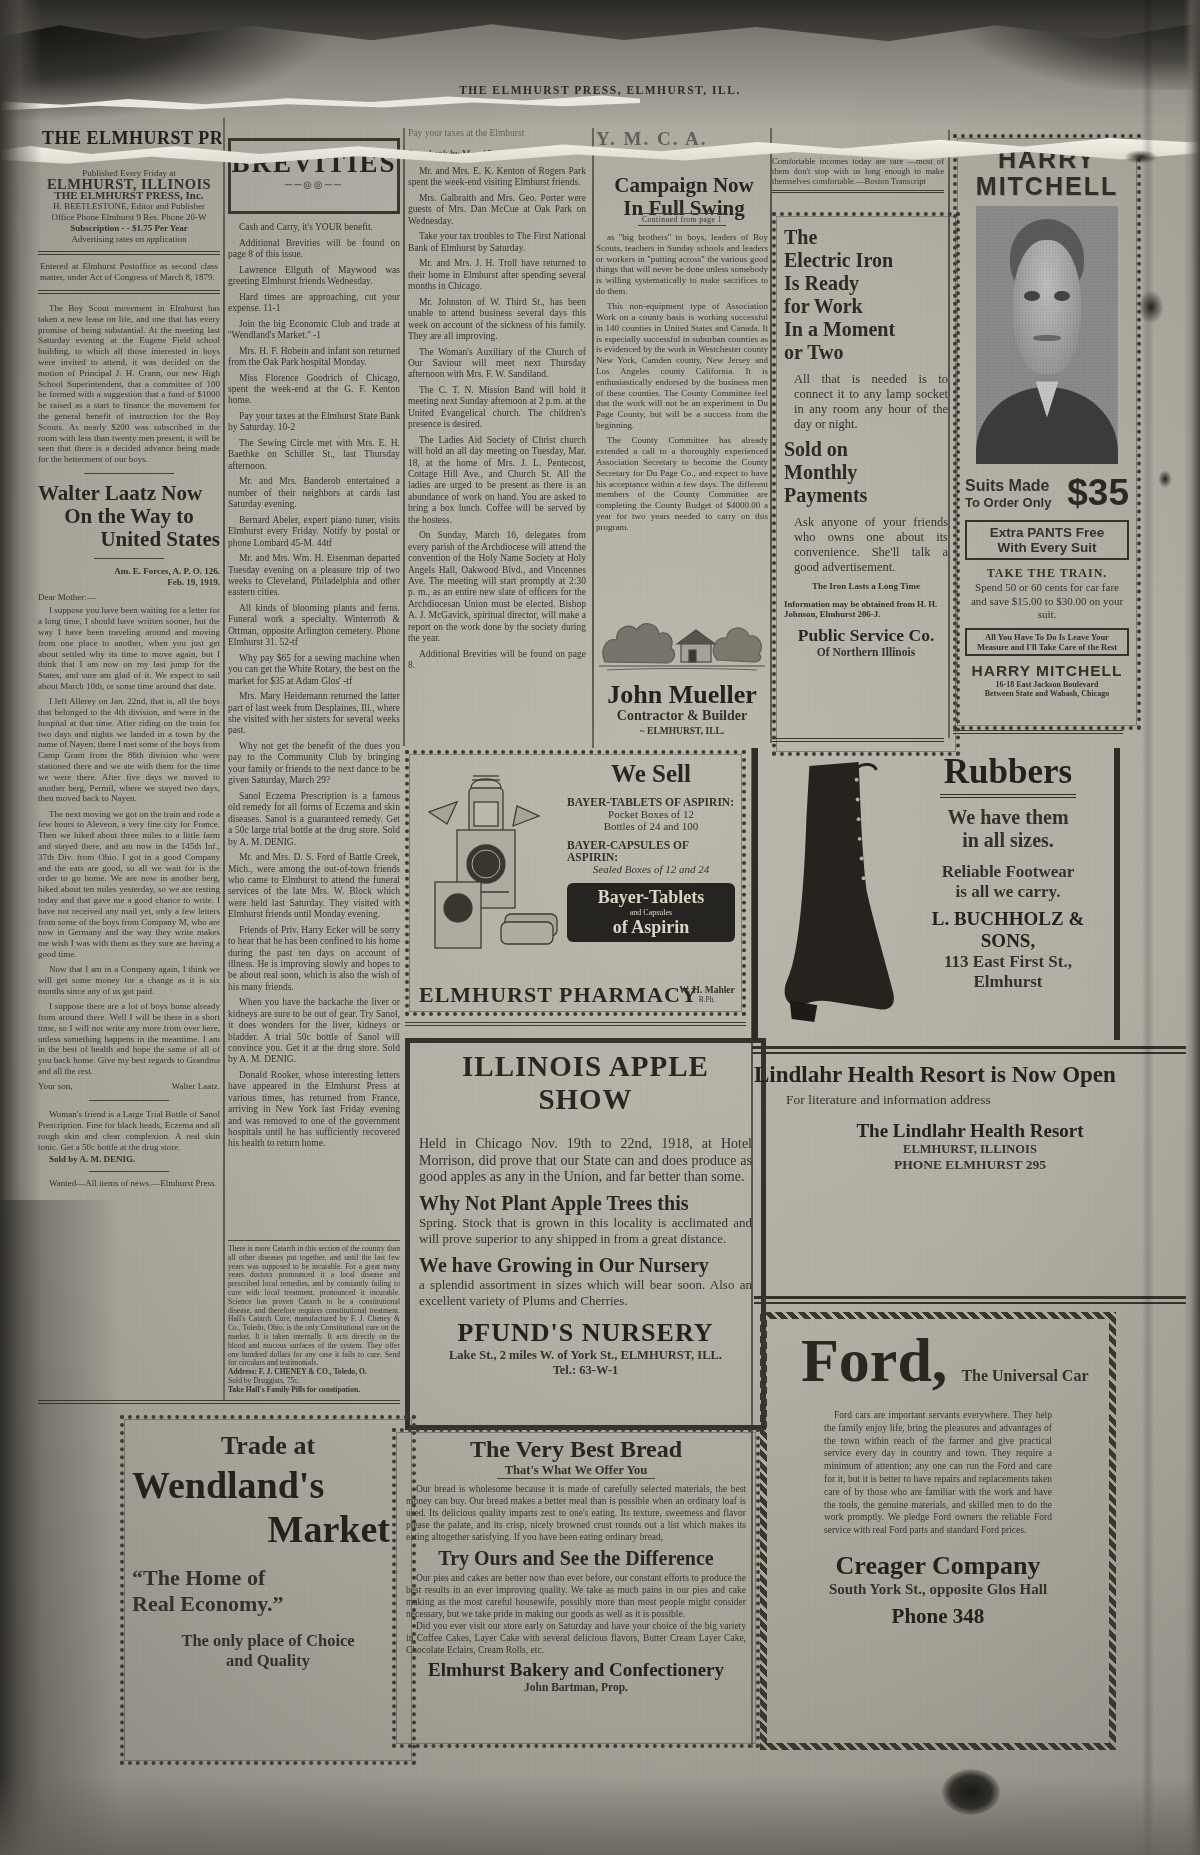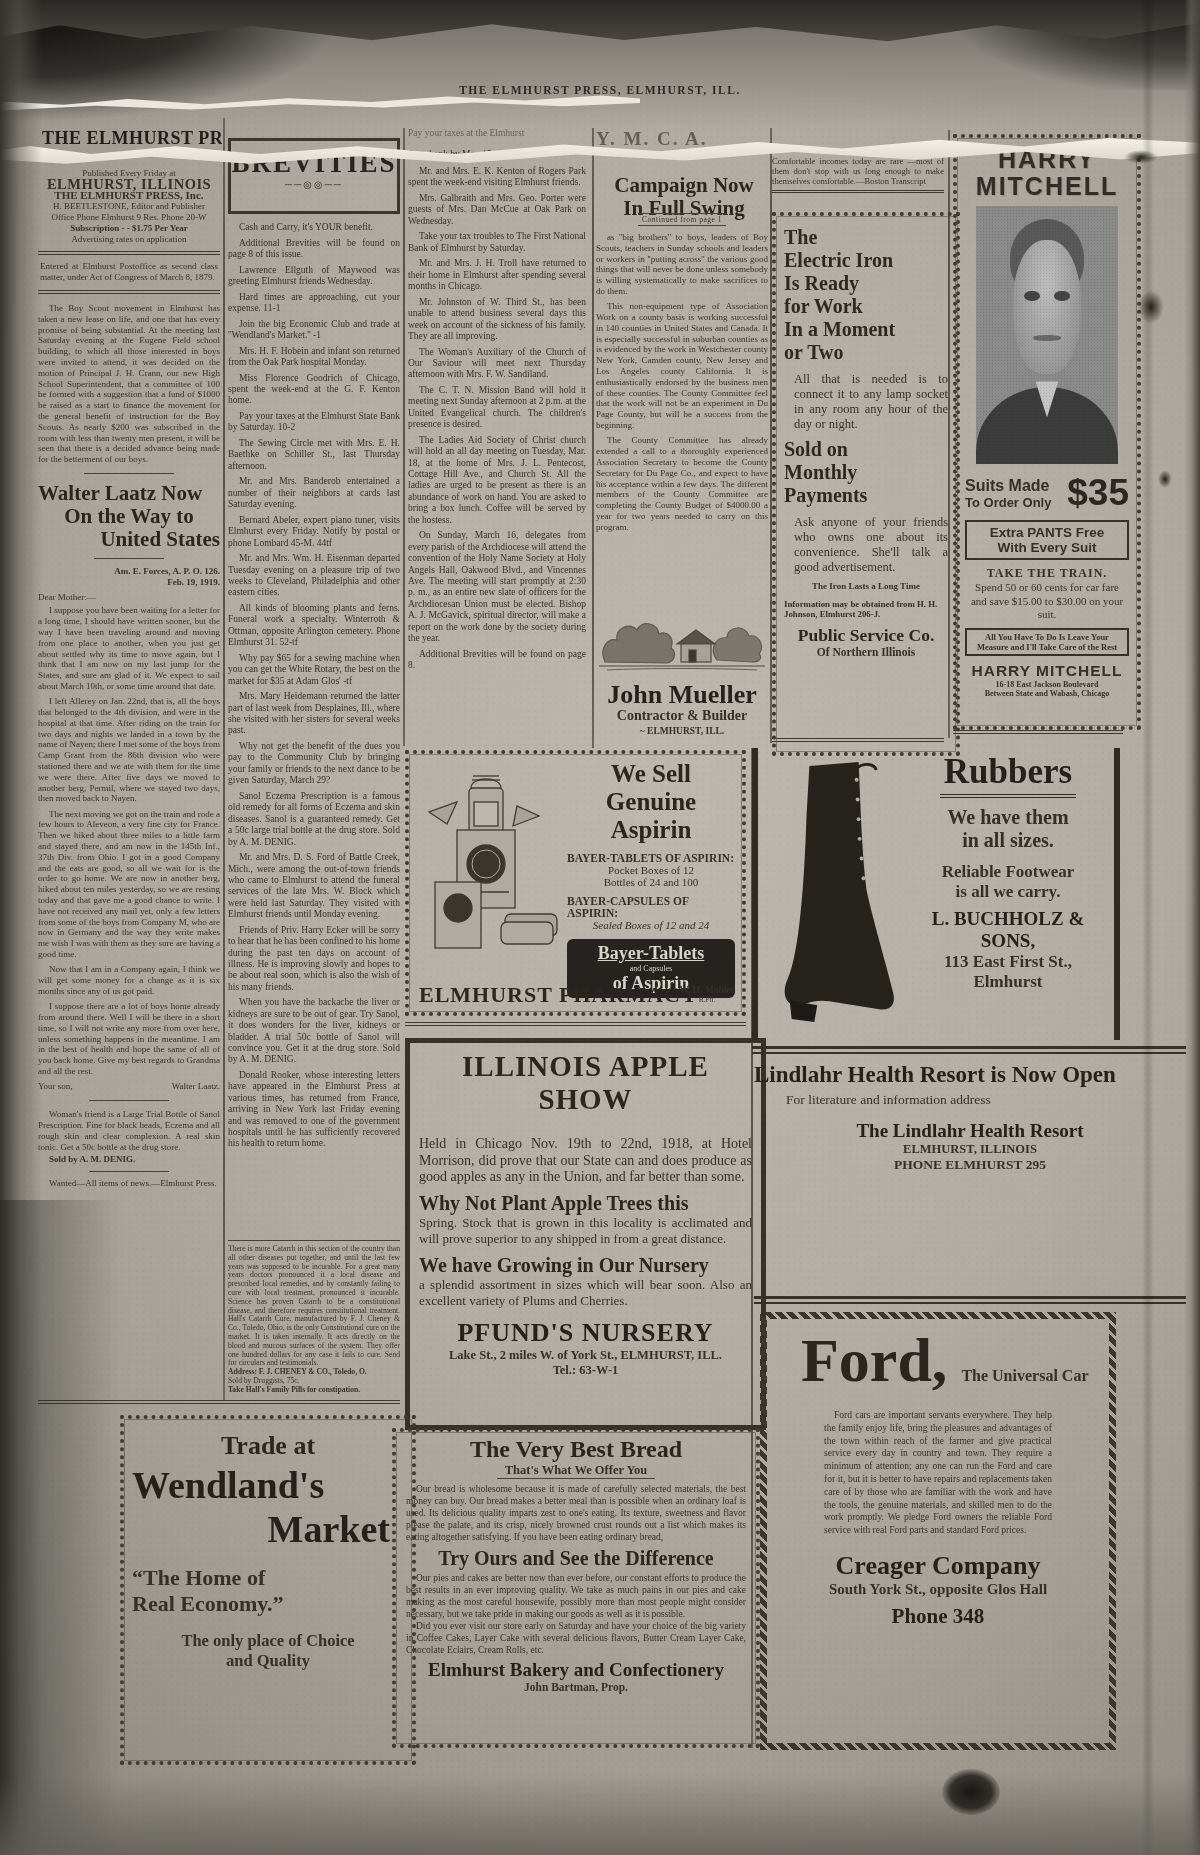--- a/index.html
+++ b/index.html
@@ -301,28 +301,27 @@
         <circle cx="69" cy="100" r="14" fill="none" stroke="#b0aba1" stroke-width="1"></circle>
         <line x1="46" y1="128" x2="92" y2="128"></line>
         <rect x="18" y="118" width="46" height="66"></rect>
         <circle cx="41" cy="144" r="14" fill="#3a362e"></circle>
         <rect x="88" y="150" width="52" height="22" rx="6" fill="#a8a399"></rect>
         <rect x="84" y="158" width="52" height="22" rx="6"></rect>
       </g>
     </svg>
     <div class="abs c" style="left:158px;top:6px;width:168px;">
       <div style="font-size:25px;font-weight:bold;color:#2a2721;">We Sell</div>
-      <div style="font-size:25px;font-weight:bold;color:#2a2721;">Genuine Aspirin</div>
       <div style="font-size:11.5px;font-weight:bold;text-align:left;margin-top:8px;">BAYER-TABLETS OF ASPIRIN:</div>
       <div style="font-size:11px;">Pocket Boxes of 12</div>
       <div style="font-size:11px;">Bottles of 24 and 100</div>
       <div style="font-size:11.5px;font-weight:bold;text-align:left;margin-top:7px;">BAYER-CAPSULES OF ASPIRIN:</div>
       <div style="font-size:11px;font-style:italic;">Sealed Boxes of 12 and 24</div>
       <div class="banner" style="margin-top:8px;padding:4px 2px;">
-        <div style="font-size:18px;font-weight:bold;text-decoration:underline;">Bayer-Tablets</div>
+        <div style="font-size:18px;font-weight:bold;">Bayer-Tablets</div>
         <div style="font-size:8px;">and Capsules</div>
         <div style="font-size:18px;font-weight:bold;">of Aspirin</div>
       </div>
     </div>
     <div class="abs" style="left:10px;bottom:4px;font-size:22px;font-weight:bold;letter-spacing:1px;color:#2a2721;">ELMHURST PHARMACY</div>
     <div class="abs" style="right:4px;bottom:8px;width:62px;text-align:center;">
       <div style="font-size:9.5px;font-weight:bold;">W. H. Mahler</div>
       <div style="font-size:7.5px;">R.Ph.</div>
     </div>
   </div>

